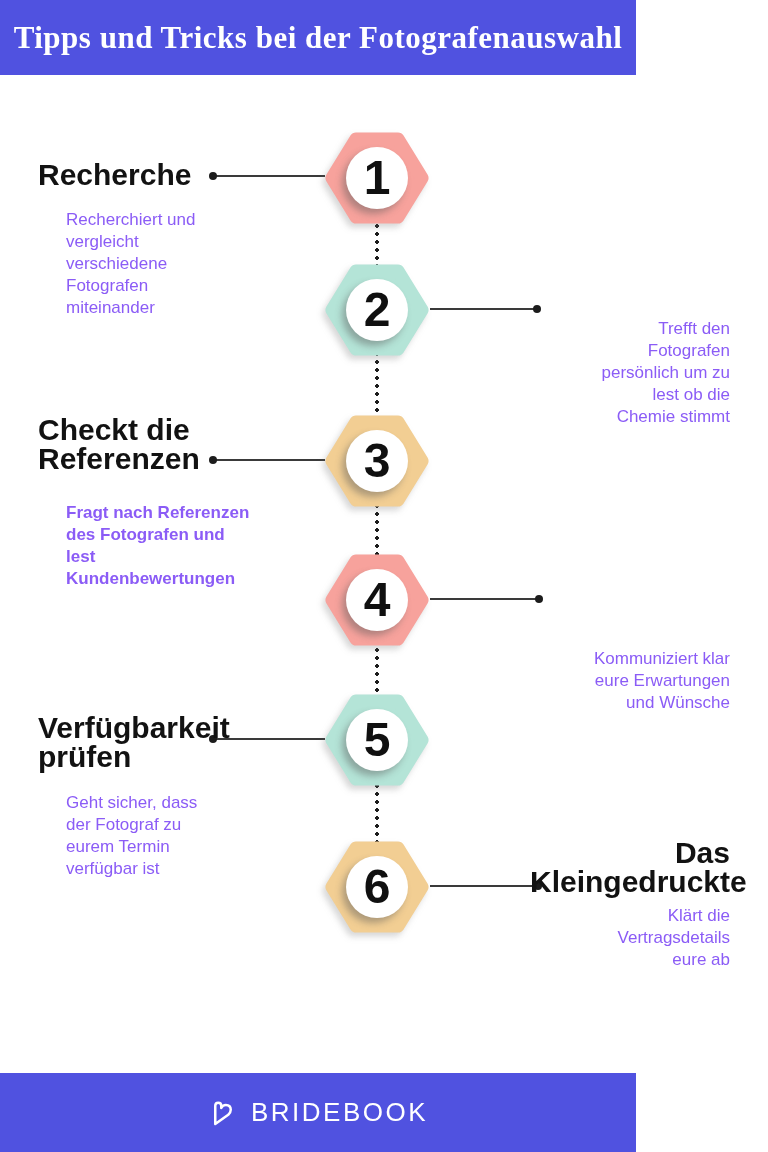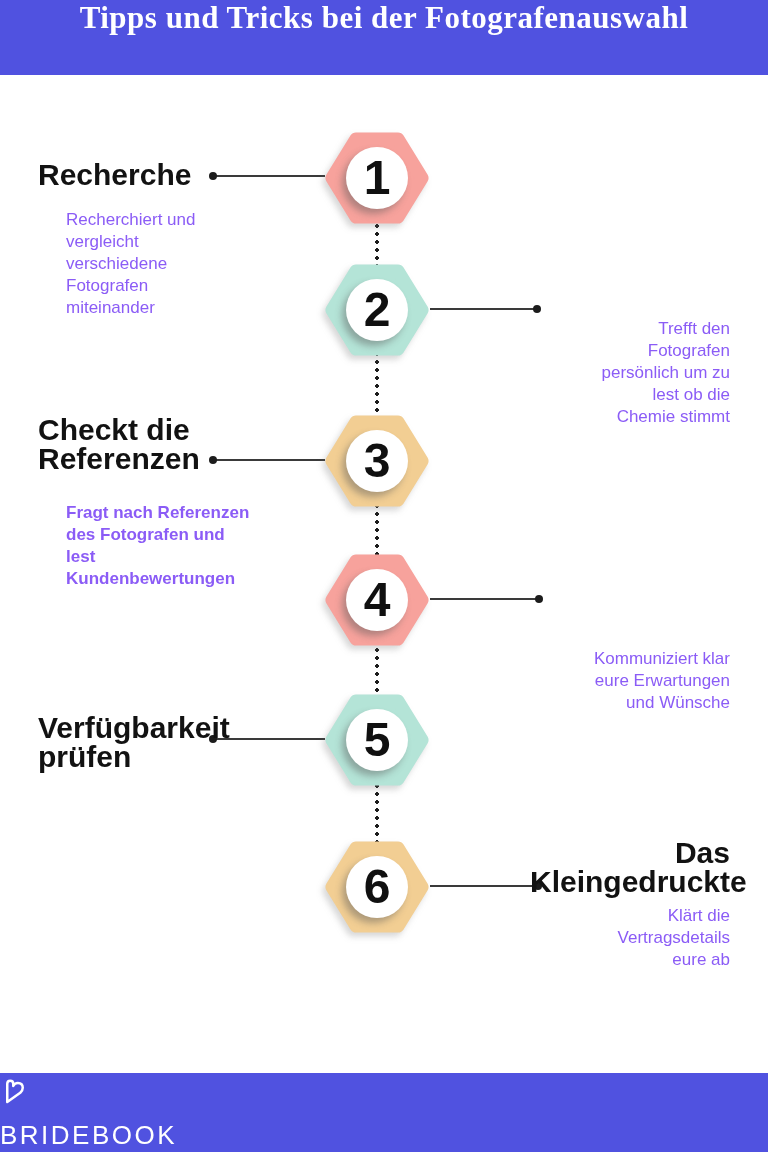--- a/index.html
+++ b/index.html
@@ -13,22 +13,23 @@
     width: 768px;
     height: 1152px;
     background: #ffffff;
     overflow: hidden;
   }
 
   
   .bar {
     position: absolute;
     left: 0;
-    width: 768px;
+    width: 636px;
     display: flex;
+    align-items: center;
     justify-content: center;
   }
   .header-bar { top: 0; height: 75px; }
   .footer-bar { top: 1073px; height: 79px; gap: 13px; }
   .page-title {
     font-family: "Liberation Serif", serif;
     font-weight: 700;
     font-size: 31px;
     color: #ffffff;
     letter-spacing: 0.5px;
@@ -249,27 +250,31 @@
 des Fotografen und
 lest
 Kundenbewertungen</div>
 
   <div class="step-desc  right-block b4">Kommuniziert klar
 eure Erwartungen
 und Wünsche</div>
 
   <div class="step-title left-block t5">Verfügbarkeit
 prüfen</div>
+  <div class="step-desc  left-block b5">Geht sicher, dass
+der Fotograf zu
+eurem Termin
+verfügbar ist</div>
 
   <div class="step-title right-block t6">Das
 Kleingedruckte</div>
   <div class="step-desc  right-block b6">Klärt die
 Vertragsdetails
 eure ab</div>
 
-  <div class="bar footer-bar" style="background-color: rgb(80, 82, 224); flex-direction: column;">
+  <div class="bar footer-bar" style="background-color: rgb(80, 82, 224);">
     <svg class="brand-heart" width="30" height="32" viewBox="0 0 24 24">
       <path d="M5.8 20.8 L5.8 6.1 Q5.8 3.7 8.2 3.7 Q10.6 3.7 10.6 6.1 L10.6 7.9 Q11.7 5.5 14.3 5.5 Q18.2 5.5 18.2 9.3 Q18.2 11.5 16.2 13.4 Z" fill="none" stroke="#ffffff" stroke-width="2" stroke-linejoin="round" stroke-linecap="round"></path>
     </svg>
     <span class="brand-name">BRIDEBOOK</span>
   </div>
 
 </div>
 
 </body></html>

